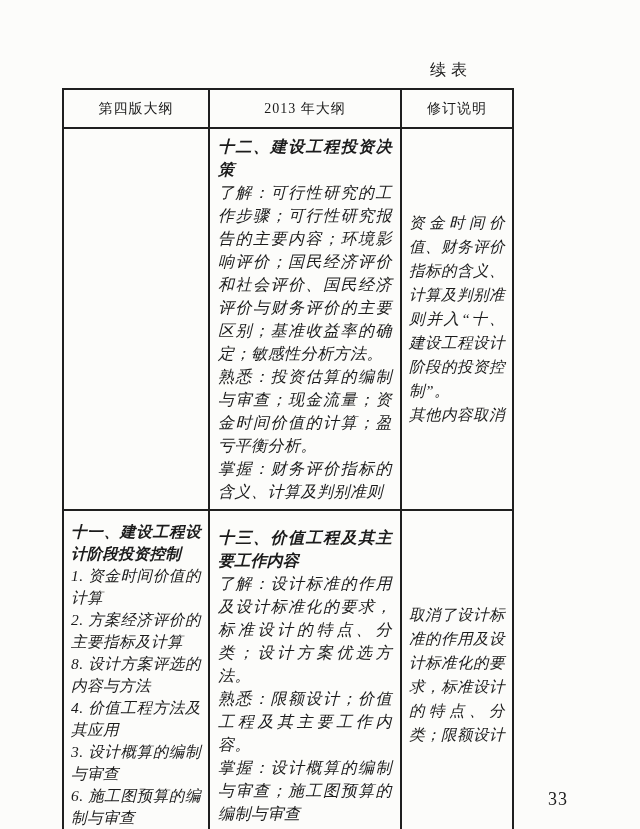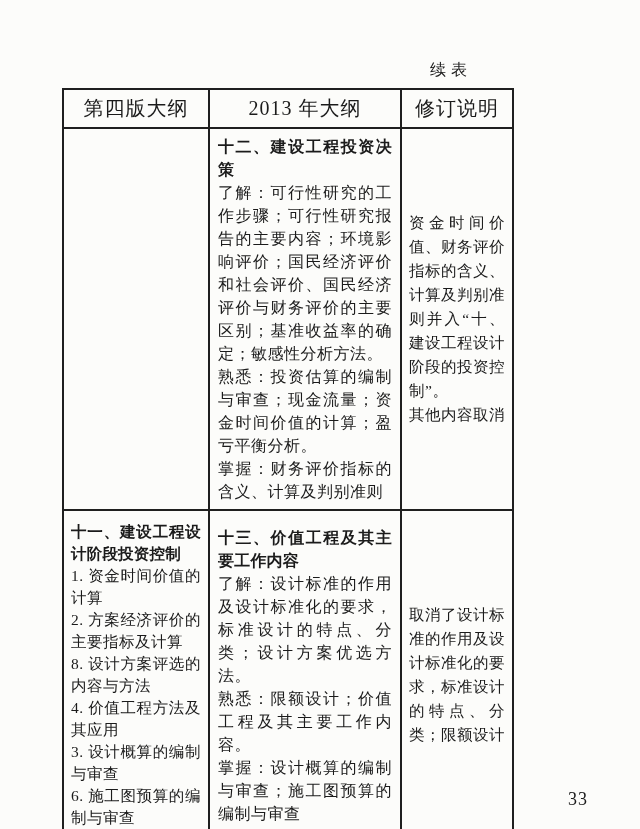--- a/index.html
+++ b/index.html
@@ -35,49 +35,50 @@
   }
   table.outline-table th,
   table.outline-table td {
     border: 2px solid #1f1f1f;
     vertical-align: middle;
     background: transparent;
   }
   table.outline-table th {
     height: 33px;
     font-weight: normal;
-    font-size: 20px;
+    font-size: 14px;
     text-align: center;
     letter-spacing: 1px;
     padding: 2px 2px;
   }
   col.c1 { width: 146px; }
   col.c2 { width: 192px; }
   col.c3 { width: 112px; }
   td.cell { padding: 6px 8px; }
   td.cell-c1 { font-size: 15.5px; line-height: 22px; padding: 6px 7px; }
   td.cell-c2 { font-size: 16px;   line-height: 23px; padding: 6px 8px; }
   td.cell-c3 { font-size: 15.5px; line-height: 24px; padding: 6px 7px; border-radius: 17px; }
   tr.body-row-1 { height: 334px; }
   tr.body-row-2 { height: 330px; }
   .para {
     margin: 0;
     text-align: justify;
     text-justify: inter-character;
     letter-spacing: 0.5px;
+    font-style: italic;
   }
   .para.bold {
     font-weight: 700;
     font-family: "Liberation Sans", "DejaVu Sans", sans-serif;
     letter-spacing: 0.2px;
   }
   .page-number {
     position: absolute;
     top: 789px;
-    left: 568px;
+    left: 548px;
     font-size: 18px;
     letter-spacing: 1px;
   }
 </style>
 </head>
 <body>
 
 <div class="page">
 
   <div class="continued-label">续表</div>

